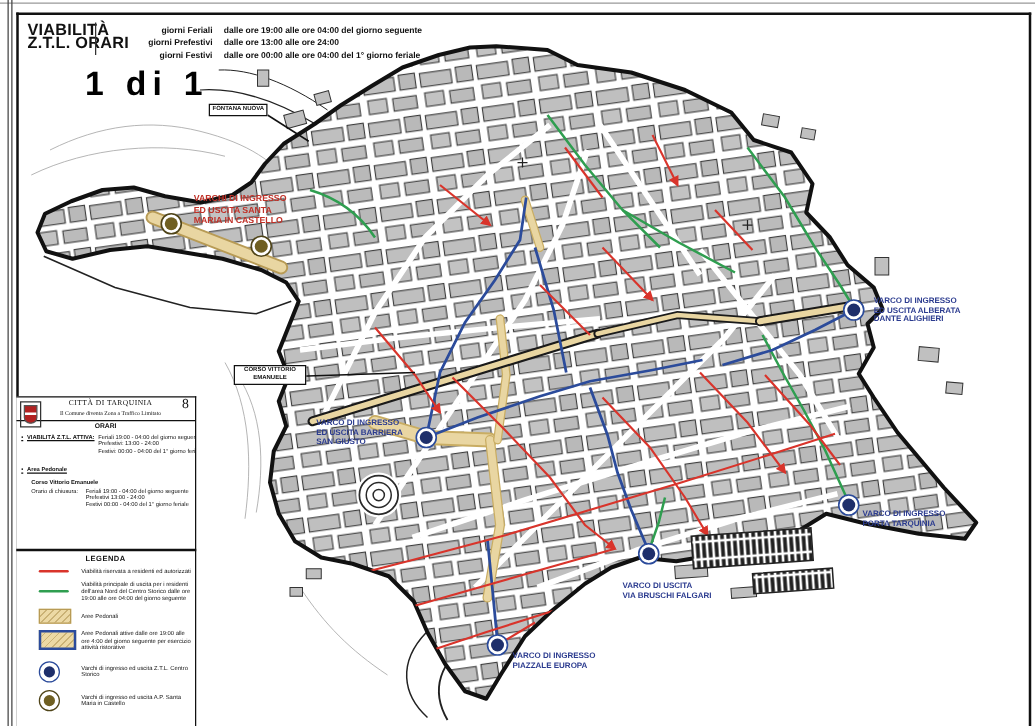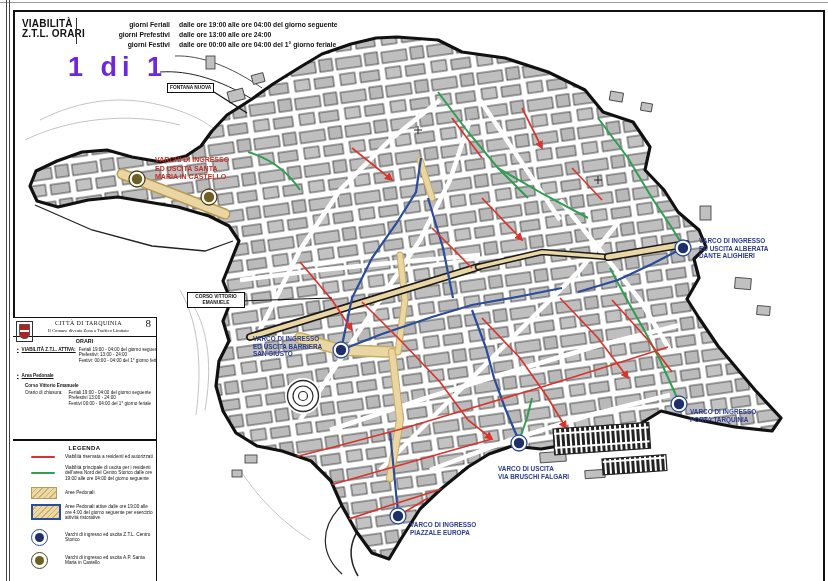--- a/index.html
+++ b/index.html
@@ -5,27 +5,27 @@
   html,body{margin:0;padding:0;}
   body{width:828px;height:581px;position:relative;overflow:hidden;background:#fff;
        font-family:"Liberation Sans",sans-serif;color:#111;}
   .abs{position:absolute;}
   
   .topline{left:0;top:2px;width:828px;height:0;border-top:1px solid #999;}
   .edge1{left:6px;top:0;width:0;height:581px;border-left:1px solid #444;}
   .edge2{left:9px;top:0;width:0;height:581px;border-left:1px solid #444;}
   .frame{left:13px;top:10px;width:808px;height:585px;border:2px solid #111;border-bottom:none;}
   
-  .hdr-title{left:22px;top:19px;font-size:10px;font-weight:bold;line-height:10px;letter-spacing:.2px;}
+  .hdr-title{left:22px;top:19px;font-size:13px;font-weight:bold;line-height:10px;letter-spacing:.2px;}
   .hdr-sep{left:76px;top:18px;width:0;height:26px;border-left:1px solid #333;}
   .hdr-sched{left:96px;top:20px;font-size:6.8px;font-weight:bold;line-height:10px;}
   .srow{display:flex;}
   .srow .sl{width:74px;text-align:right;margin-right:9px;white-space:nowrap;}
   .srow .sv{white-space:nowrap;}
-  .watermark{left:68px;top:52px;font-size:27px;font-weight:bold;letter-spacing:5px;color:#6d28d9;text-align:center;}
+  .watermark{left:68px;top:52px;font-size:27px;font-weight:bold;letter-spacing:5px;color:#000000;text-align:center;}
   
   .boxlab{border:1px solid #111;background:#fff;font-weight:bold;font-size:4.8px;line-height:6px;
           text-align:center;padding:1px 2px;white-space:nowrap;}
   
   .vlab{font-weight:bold;font-size:6.4px;line-height:7.6px;color:#2b3b8f;white-space:nowrap;}
   .vlab.red{color:#c03128;font-size:7px;line-height:8.6px;}
   
   .infobox{left:13px;top:317px;width:143px;height:121px;border-top:1.5px solid #111;
            border-bottom:1.5px solid #111;border-right:1px solid #111;background:#fff;
            overflow:hidden;font-size:4.6px;line-height:5.6px;}

